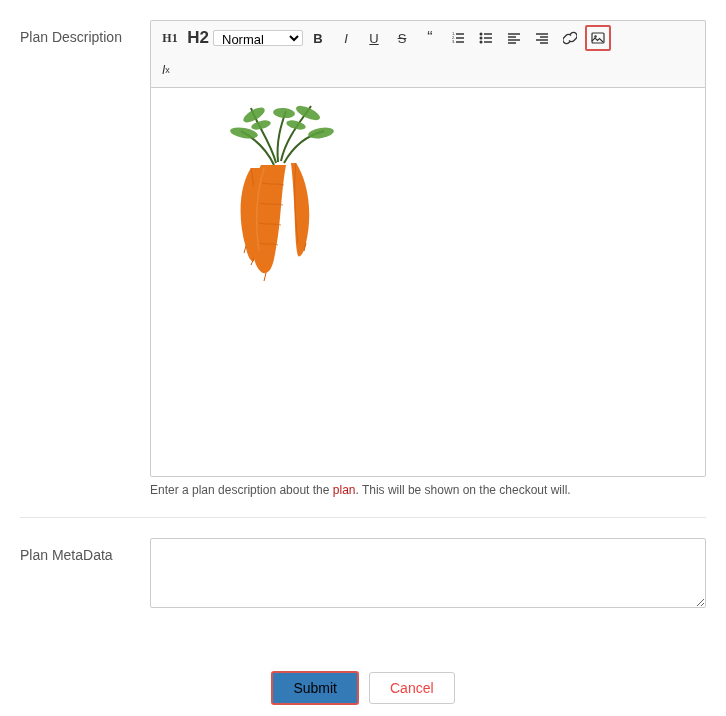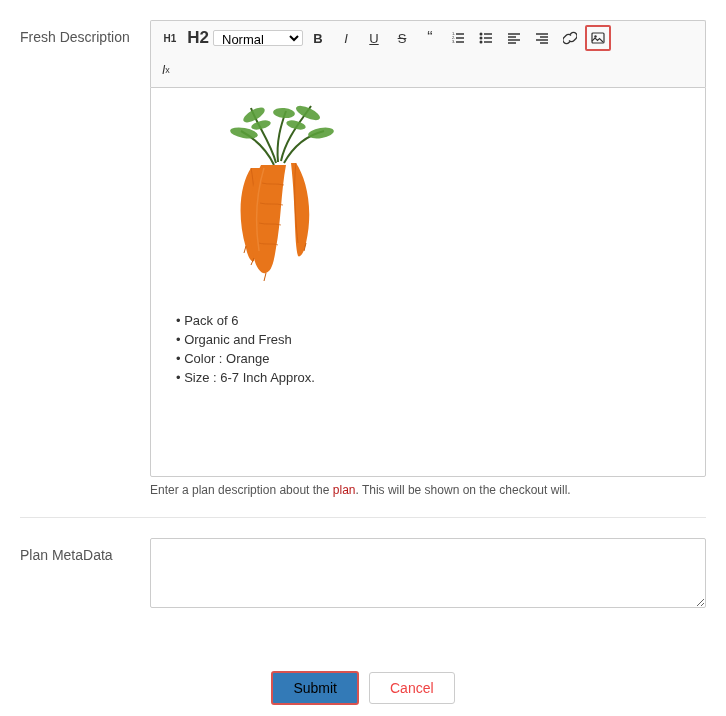--- a/index.html
+++ b/index.html
@@ -72,21 +72,21 @@
     .toolbar-select {
       height: 16px;
       border: 1px solid #ccc;
       background: #fff;
       font-size: 13px;
       padding: 0 4px;
       cursor: pointer;
       border-radius: 2px;
     }
 
-    .h1-btn { font-weight: bold; font-size: 10px; }
+    .h1-btn { font-weight: bold; font-size: 12px; font-family: Liberation Serif, serif; }
     .h2-btn { font-weight: bold; font-size: 17px; }
 
     .bold-btn { font-weight: bold; }
     .italic-btn { font-style: italic; }
     .underline-btn { text-decoration: underline; }
     .strike-btn { text-decoration: line-through; }
 
     
     .editor-content {
       border: 1px solid #ccc;
@@ -180,21 +180,21 @@
       background: #f9f9f9;
       gap: 2px;
     }
   </style>
 </head>
 <body>
 
 <div class="form-container">
 
   <div class="form-row">
-    <div class="form-label">Fresh Description</div>
+    <div class="form-label">Plan Description</div>
     <div class="form-field">
 
       <div class="editor-toolbar">
         <button class="toolbar-btn h1-btn">H1</button>
         <button class="toolbar-btn h2-btn">H2</button>
         <select class="toolbar-select">
           <option>Normal</option>
           <option>Heading 1</option>
           <option>Heading 2</option>
           <option>Heading 3</option>
@@ -308,26 +308,20 @@
               <path d="M93 140 C99 142 108 140 112 142" stroke="#d06010" stroke-width="0.7" fill="none"></path>
             </g>
 
             <line x1="88" y1="155" x2="85" y2="162" stroke="#c85c0a" stroke-width="1"></line>
             <line x1="100" y1="170" x2="98" y2="178" stroke="#c85c0a" stroke-width="1"></line>
             <line x1="140" y1="140" x2="138" y2="148" stroke="#c85c0a" stroke-width="1"></line>
             <line x1="80" y1="143" x2="78" y2="150" stroke="#c85c0a" stroke-width="1"></line>
           </svg>
         </div>
 
-        <ul class="bullet-list">
-          <li>Pack of 6</li>
-          <li>Organic and Fresh</li>
-          <li>Color : Orange</li>
-          <li>Size : 6-7 Inch Approx.</li>
-        </ul>
       </div>
 
       <p class="helper-text">
         <span>Enter a plan description about the </span><span style="color:#b91c1c;">plan</span><span>. This will be shown on the checkout will.</span>
       </p>
 
     </div>
   </div>
 
   <div class="form-row" style="border-bottom: none;">

